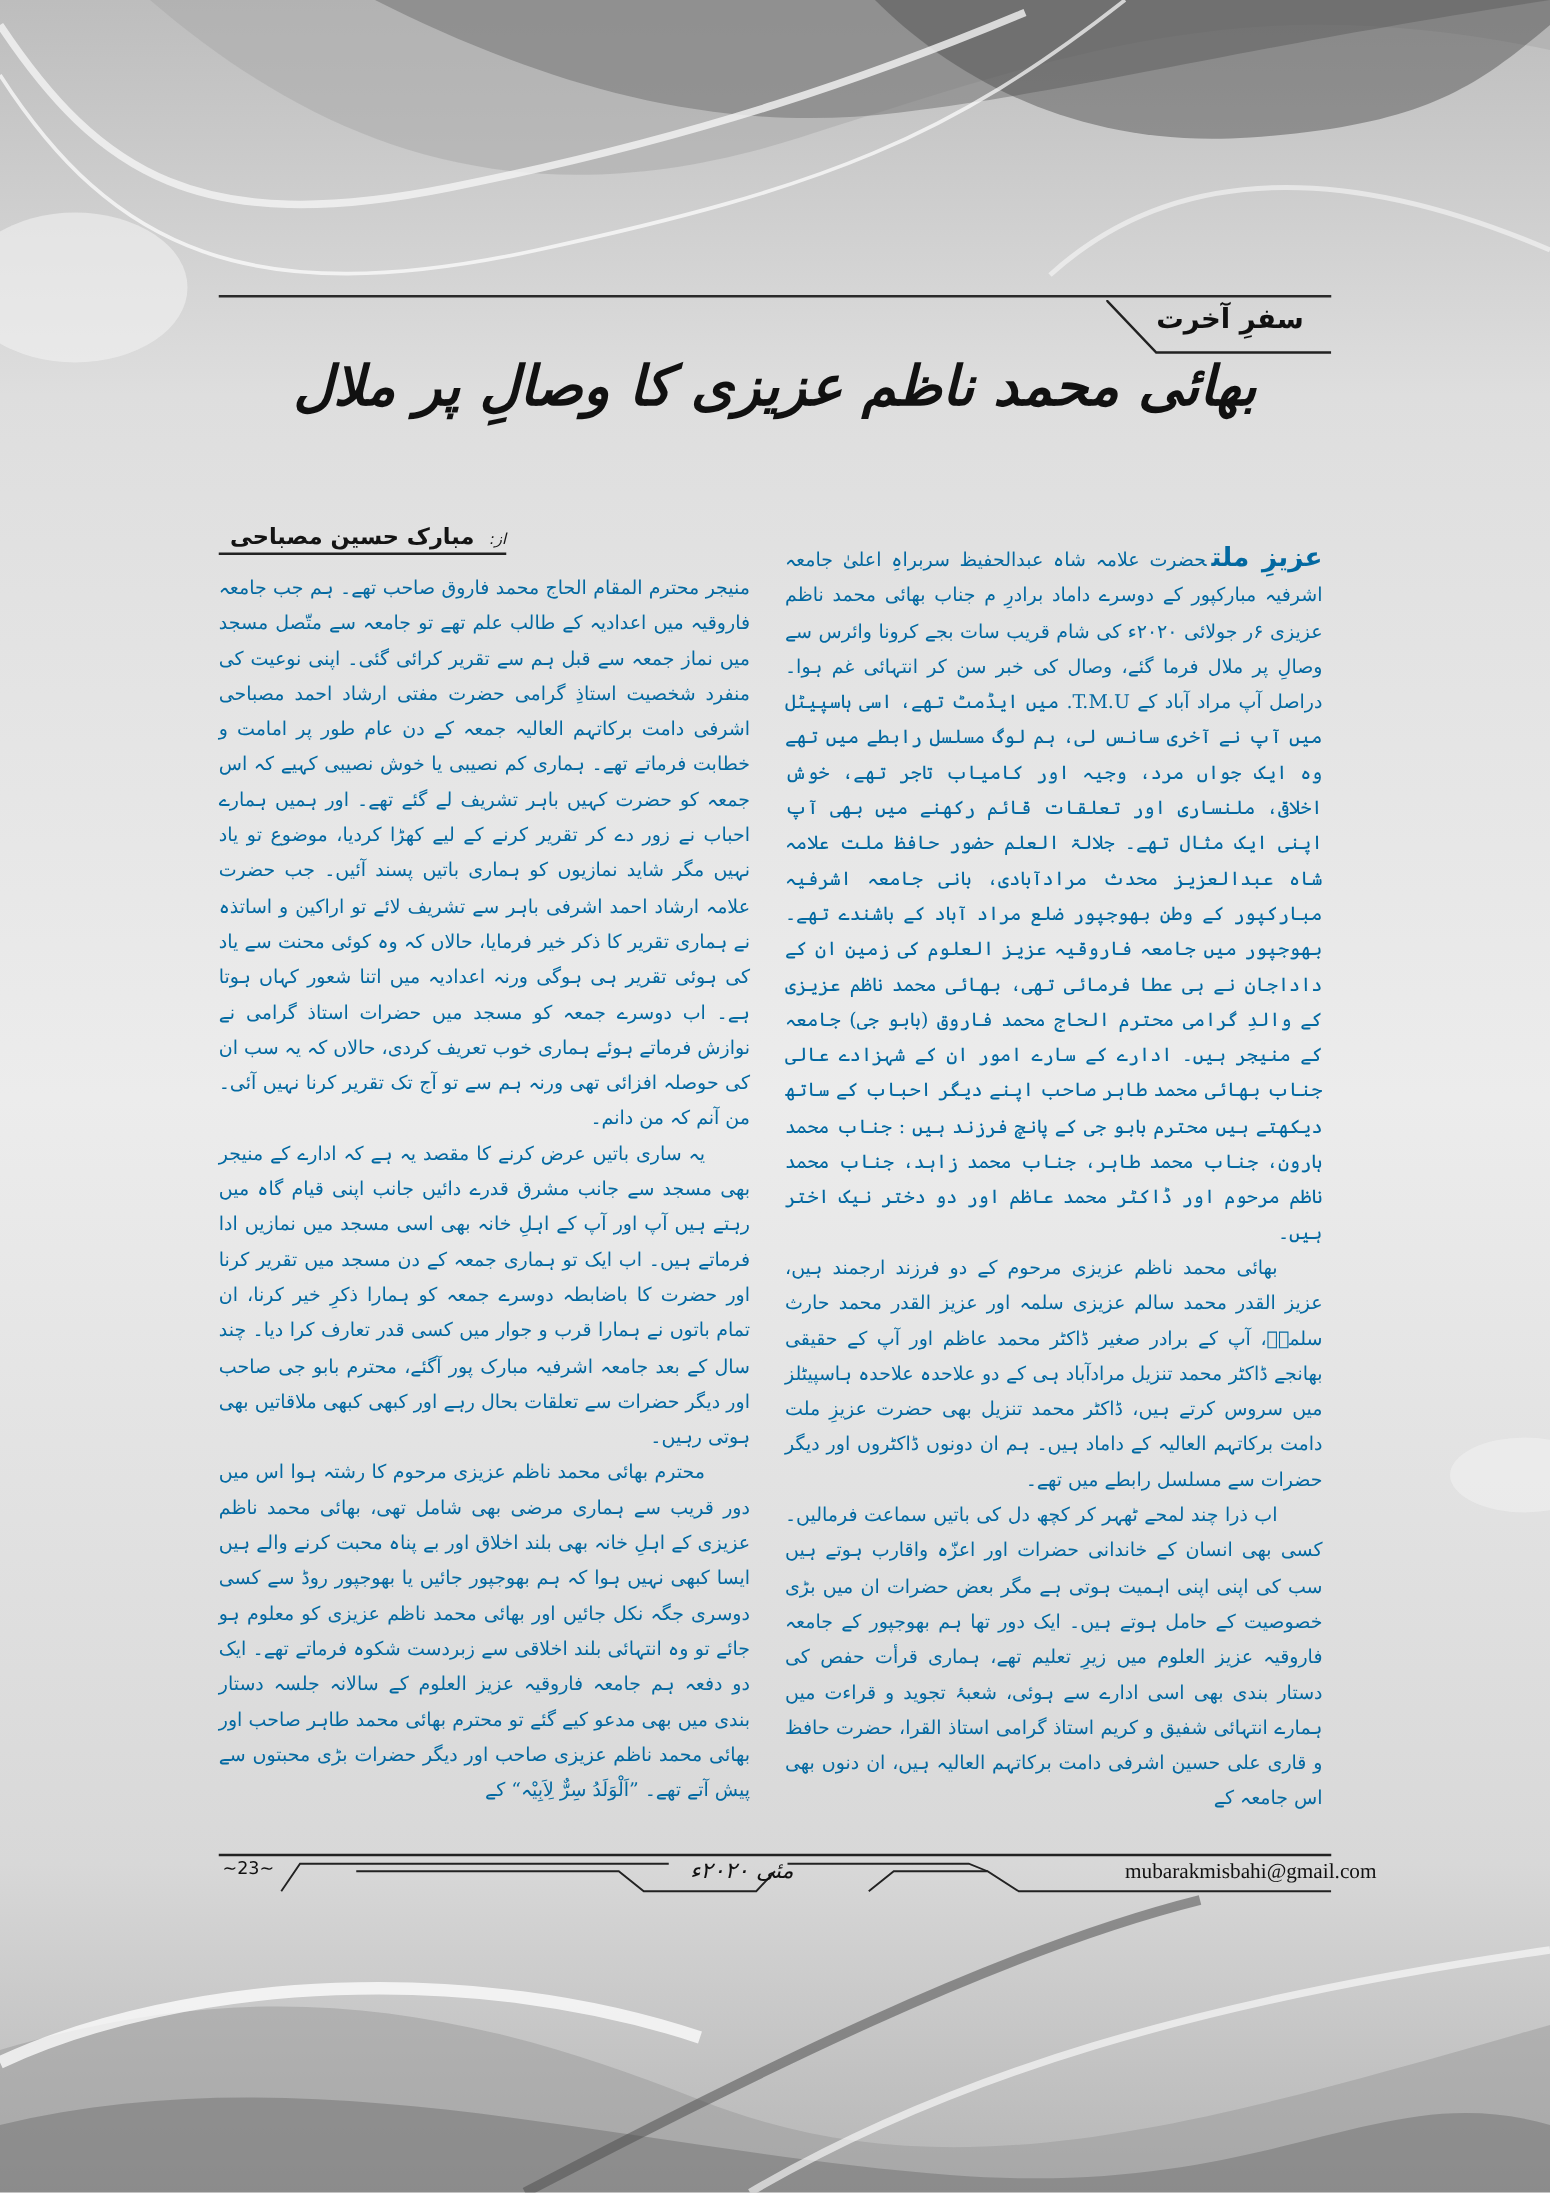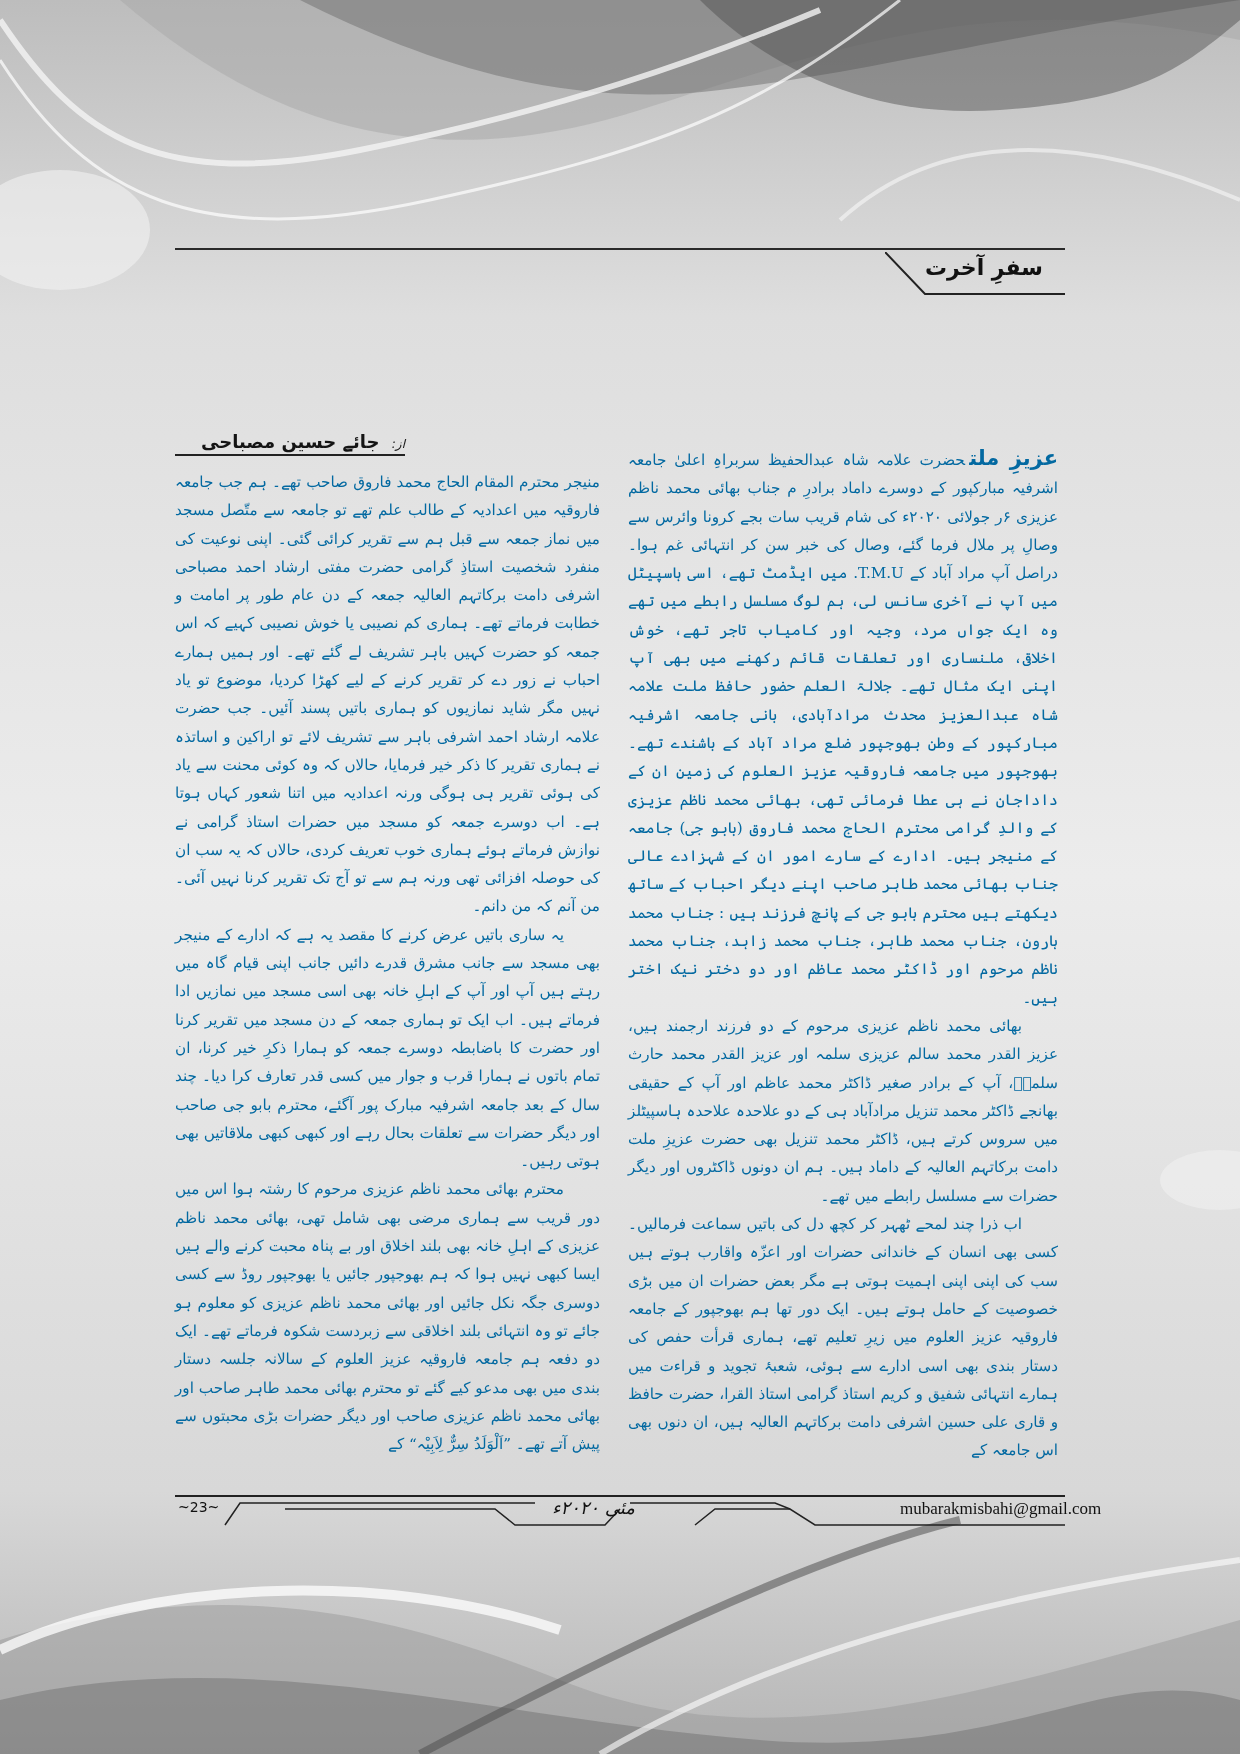--- a/index.html
+++ b/index.html
@@ -3,21 +3,21 @@
 <meta charset="utf-8">
 <style>
   html, body { margin: 0; padding: 0; }
   body {
     width: 1240px; height: 1754px; position: relative; overflow: hidden;
     background: #e4e4e4;
     font-family: "DejaVu Sans", sans-serif;
     color: #141414;
   }
   .bg { position: absolute; left: 0; top: 0; width: 1240px; height: 1754px; z-index: 0; }
-  .page { position: absolute; left: 0; top: 0; width: 1240px; height: 1322px; z-index: 1; margin-top: 12px; }
+  .page { position: absolute; left: 0; top: 0; width: 1240px; height: 1322px; z-index: 1; }
 
   
   .header-rule { position: absolute; left: 175px; top: 236px; width: 890px; height: 0; border-top: 2px solid #2a2a2a; }
   .section-tab { position: absolute; left: 885px; top: 240px; width: 180px; height: 44px; }
   .section-tab svg { position: absolute; left: 0; top: 0; }
   .section-label {
     position: absolute; right: 22px; top: 3px;
     font-size: 22px; font-weight: bold; direction: rtl; color: #111;
   }
 
@@ -83,25 +83,26 @@
 
   <div class="header-rule"></div>
   <div class="section-tab">
     <svg width="180" height="44" viewBox="0 0 180 44">
       <polyline points="0,0 40,42 180,42" fill="none" stroke="#222" stroke-width="2"></polyline>
     </svg>
     <span class="section-label">سفرِ آخرت</span>
   </div>
 
   <div class="title-wrap">
+    <h1 class="title">بھائی محمد ناظم عزیزی کا وصالِ پر ملال</h1>
   </div>
 
   <div class="byline">
     <span class="by-prefix">از:</span>
-    <span>جائے حسین مصباحی</span>
+    <span>مبارک حسین مصباحی</span>
   </div>
 
   <div class="col col-right">
     <p><span class="lead-word">عزیزِ ملت</span><span>حضرت علامہ شاہ عبدالحفیظ سربراہِ اعلیٰ جامعہ اشرفیہ مبارکپور کے دوسرے داماد برادرِ م جناب بھائی محمد ناظم عزیزی ۶ر جولائی ۲۰۲۰ء کی شام قریب سات بجے کرونا وائرس سے وصالِ پر ملال فرما گئے، وصال کی خبر سن کر انتہائی غم ہوا۔ دراصل آپ مراد آباد کے T.M.U. میں ایڈمٹ تھے، اسی ہاسپیٹل میں آپ نے آخری سانس لی، ہم لوگ مسلسل رابطے میں تھے وہ ایک جواں مرد، وجیہ اور کامیاب تاجر تھے، خوش اخلاقی، ملنساری اور تعلقات قائم رکھنے میں بھی آپ اپنی ایک مثال تھے۔ جلالۃ العلم حضور حافظ ملت علامہ شاہ عبدالعزیز محدث مرادآبادی، بانی جامعہ اشرفیہ مبارکپور کے وطن بھوجپور ضلع مراد آباد کے باشندے تھے۔ بھوجپور میں جامعہ فاروقیہ عزیز العلوم کی زمین ان کے داداجان نے ہی عطا فرمائی تھی، بھائی محمد ناظم عزیزی کے والدِ گرامی محترم الحاج محمد فاروق (بابو جی) جامعہ کے منیجر ہیں۔ ادارے کے سارے امور ان کے شہزادے عالی جناب بھائی محمد طاہر صاحب اپنے دیگر احباب کے ساتھ دیکھتے ہیں محترم بابو جی کے پانچ فرزند ہیں : جناب محمد ہارون، جناب محمد طاہر، جناب محمد زاہد، جناب محمد ناظم مرحوم اور ڈاکٹر محمد عاظم اور دو دختر نیک اختر ہیں۔</span></p>
     <p class="indent">بھائی محمد ناظم عزیزی مرحوم کے دو فرزند ارجمند ہیں، عزیز القدر محمد سالم عزیزی سلمہ اور عزیز القدر محمد حارث سلمہٗ، آپ کے برادر صغیر ڈاکٹر محمد عاظم اور آپ کے حقیقی بھانجے ڈاکٹر محمد تنزیل مرادآباد ہی کے دو علاحدہ علاحدہ ہاسپیٹلز میں سروس کرتے ہیں، ڈاکٹر محمد تنزیل بھی حضرت عزیزِ ملت دامت برکاتہم العالیہ کے داماد ہیں۔ ہم ان دونوں ڈاکٹروں اور دیگر حضرات سے مسلسل رابطے میں تھے۔</p>
     <p class="indent">اب ذرا چند لمحے ٹھہر کر کچھ دل کی باتیں سماعت فرمالیں۔ کسی بھی انسان کے خاندانی حضرات اور اعزّہ واقارب ہوتے ہیں سب کی اپنی اپنی اہمیت ہوتی ہے مگر بعض حضرات ان میں بڑی خصوصیت کے حامل ہوتے ہیں۔ ایک دور تھا ہم بھوجپور کے جامعہ فاروقیہ عزیز العلوم میں زیرِ تعلیم تھے، ہماری قرأت حفص کی دستار بندی بھی اسی ادارے سے ہوئی، شعبۂ تجوید و قراءت میں ہمارے انتہائی شفیق و کریم استاذ گرامی استاذ القرا، حضرت حافظ و قاری علی حسین اشرفی دامت برکاتہم العالیہ ہیں، ان دنوں بھی اس جامعہ کے</p>
   </div>
 
   <div class="col col-left">
     <p>منیجر محترم المقام الحاج محمد فاروق صاحب تھے۔ ہم جب جامعہ فاروقیہ میں اعدادیہ کے طالب علم تھے تو جامعہ سے متّصل مسجد میں نماز جمعہ سے قبل ہم سے تقریر کرائی گئی۔ اپنی نوعیت کی منفرد شخصیت استاذِ گرامی حضرت مفتی ارشاد احمد مصباحی اشرفی دامت برکاتہم العالیہ جمعہ کے دن عام طور پر امامت و خطابت فرماتے تھے۔ ہماری کم نصیبی یا خوش نصیبی کہیے کہ اس جمعہ کو حضرت کہیں باہر تشریف لے گئے تھے۔ اور ہمیں ہمارے احباب نے زور دے کر تقریر کرنے کے لیے کھڑا کردیا، موضوع تو یاد نہیں مگر شاید نمازیوں کو ہماری باتیں پسند آئیں۔ جب حضرت علامہ ارشاد احمد اشرفی باہر سے تشریف لائے تو اراکین و اساتذہ نے ہماری تقریر کا ذکر خیر فرمایا، حالاں کہ وہ کوئی محنت سے یاد کی ہوئی تقریر ہی ہوگی ورنہ اعدادیہ میں اتنا شعور کہاں ہوتا ہے۔ اب دوسرے جمعہ کو مسجد میں حضرات استاذ گرامی نے نوازش فرماتے ہوئے ہماری خوب تعریف کردی، حالاں کہ یہ سب ان کی حوصلہ افزائی تھی ورنہ ہم سے تو آج تک تقریر کرنا نہیں آئی۔ من آنم کہ من دانم۔</p>

